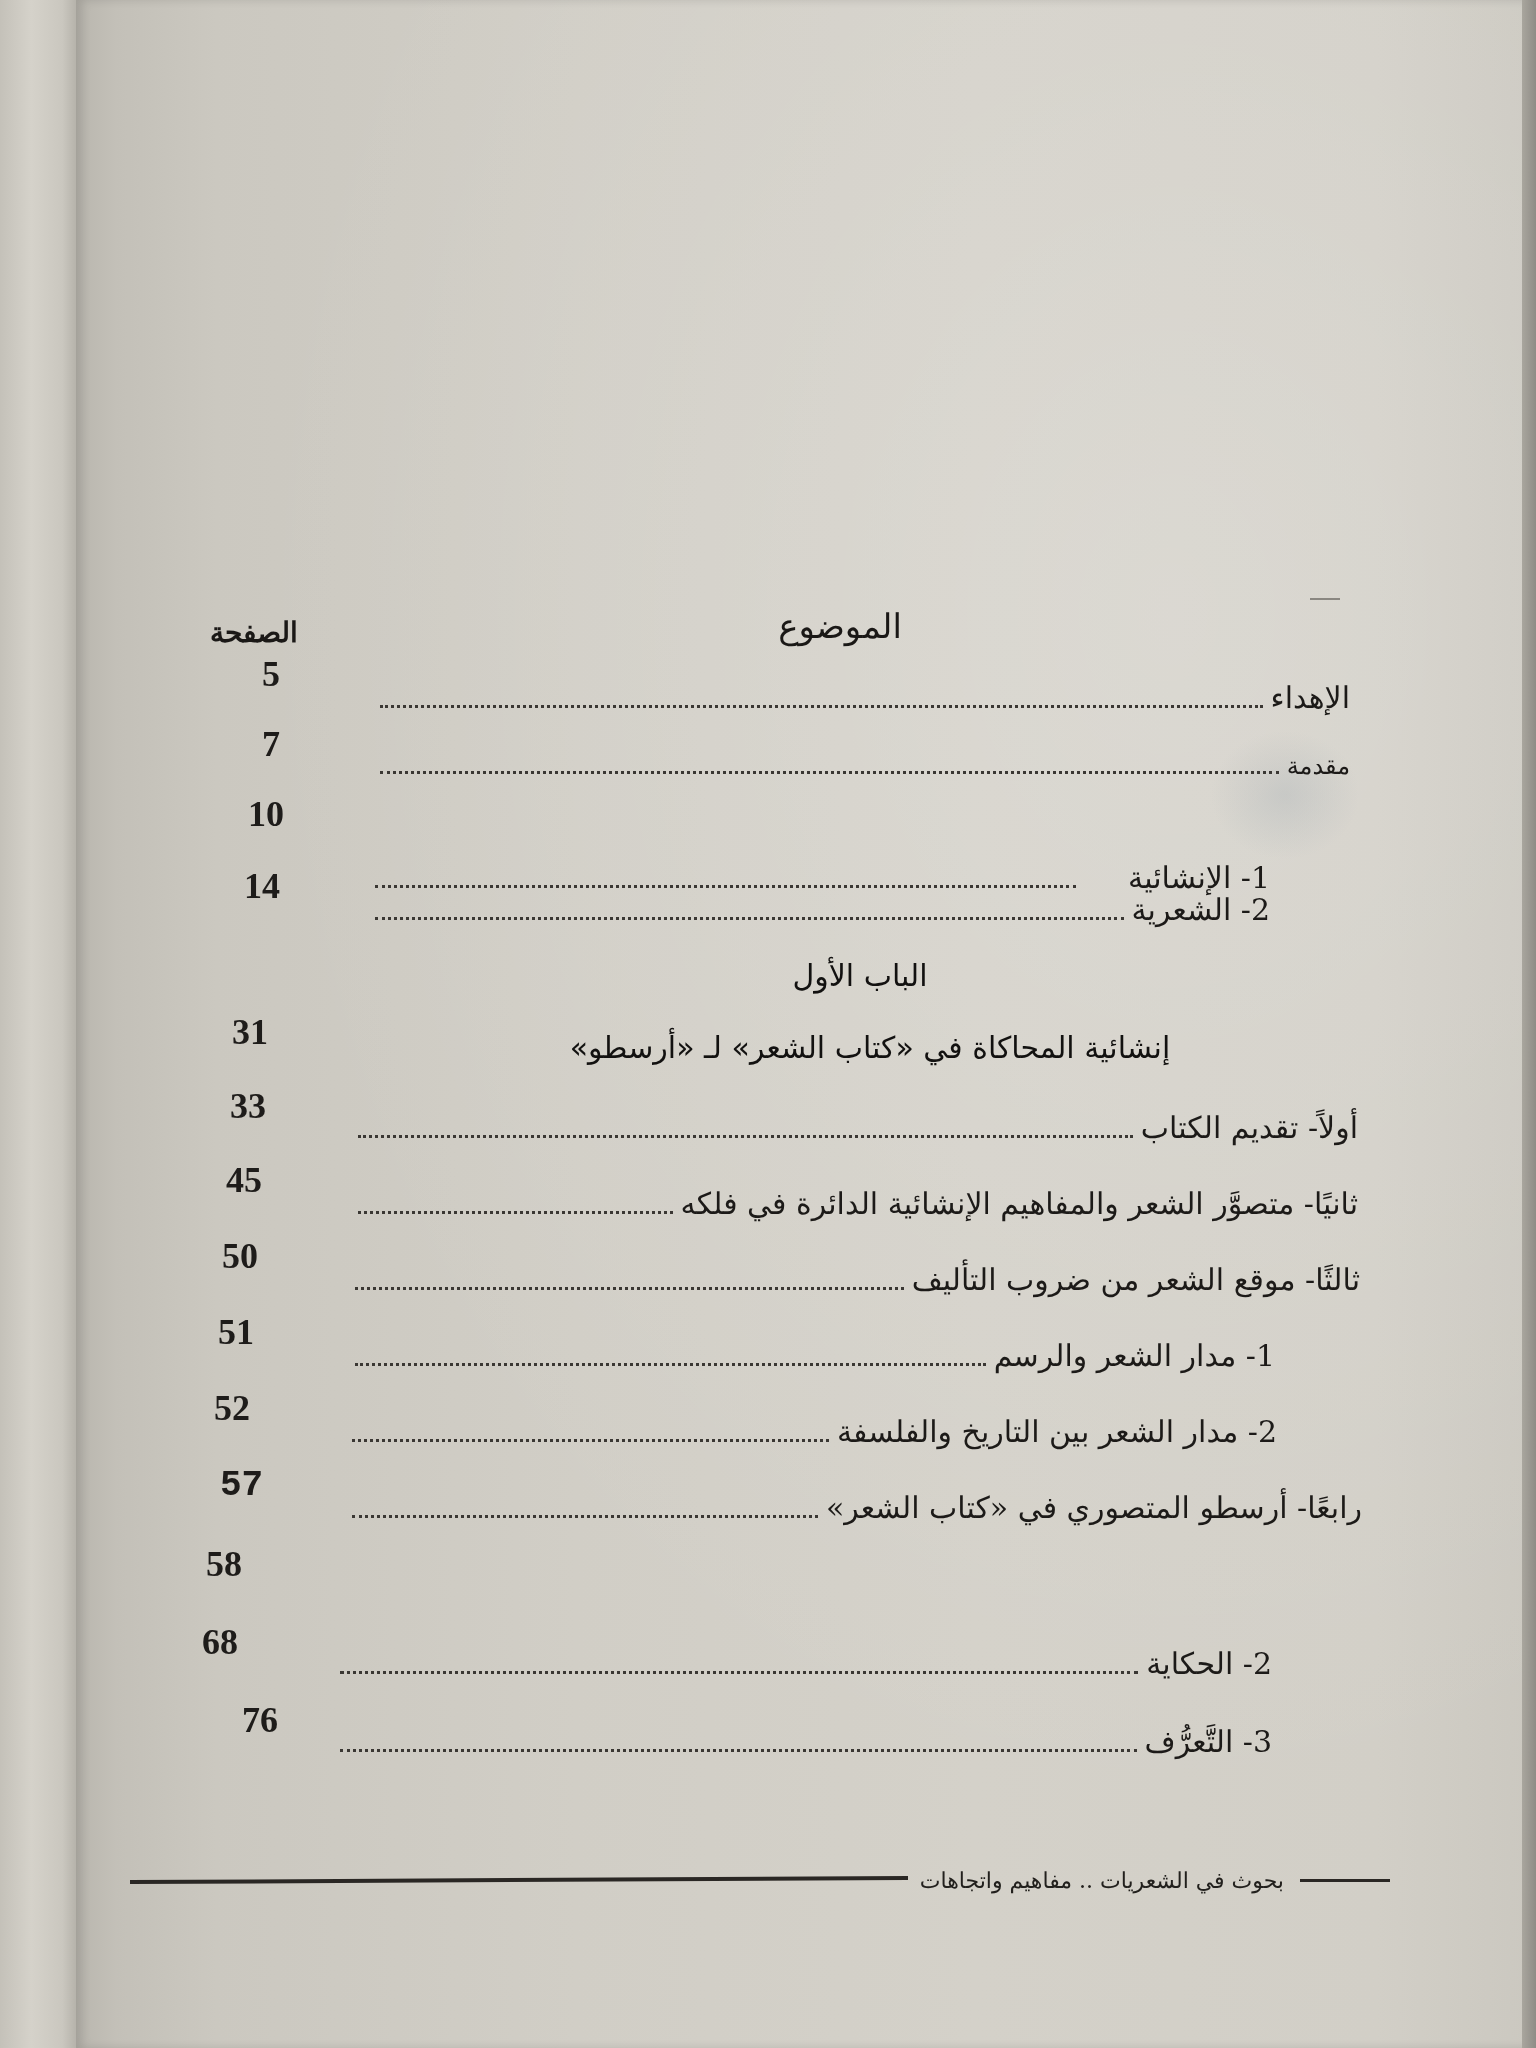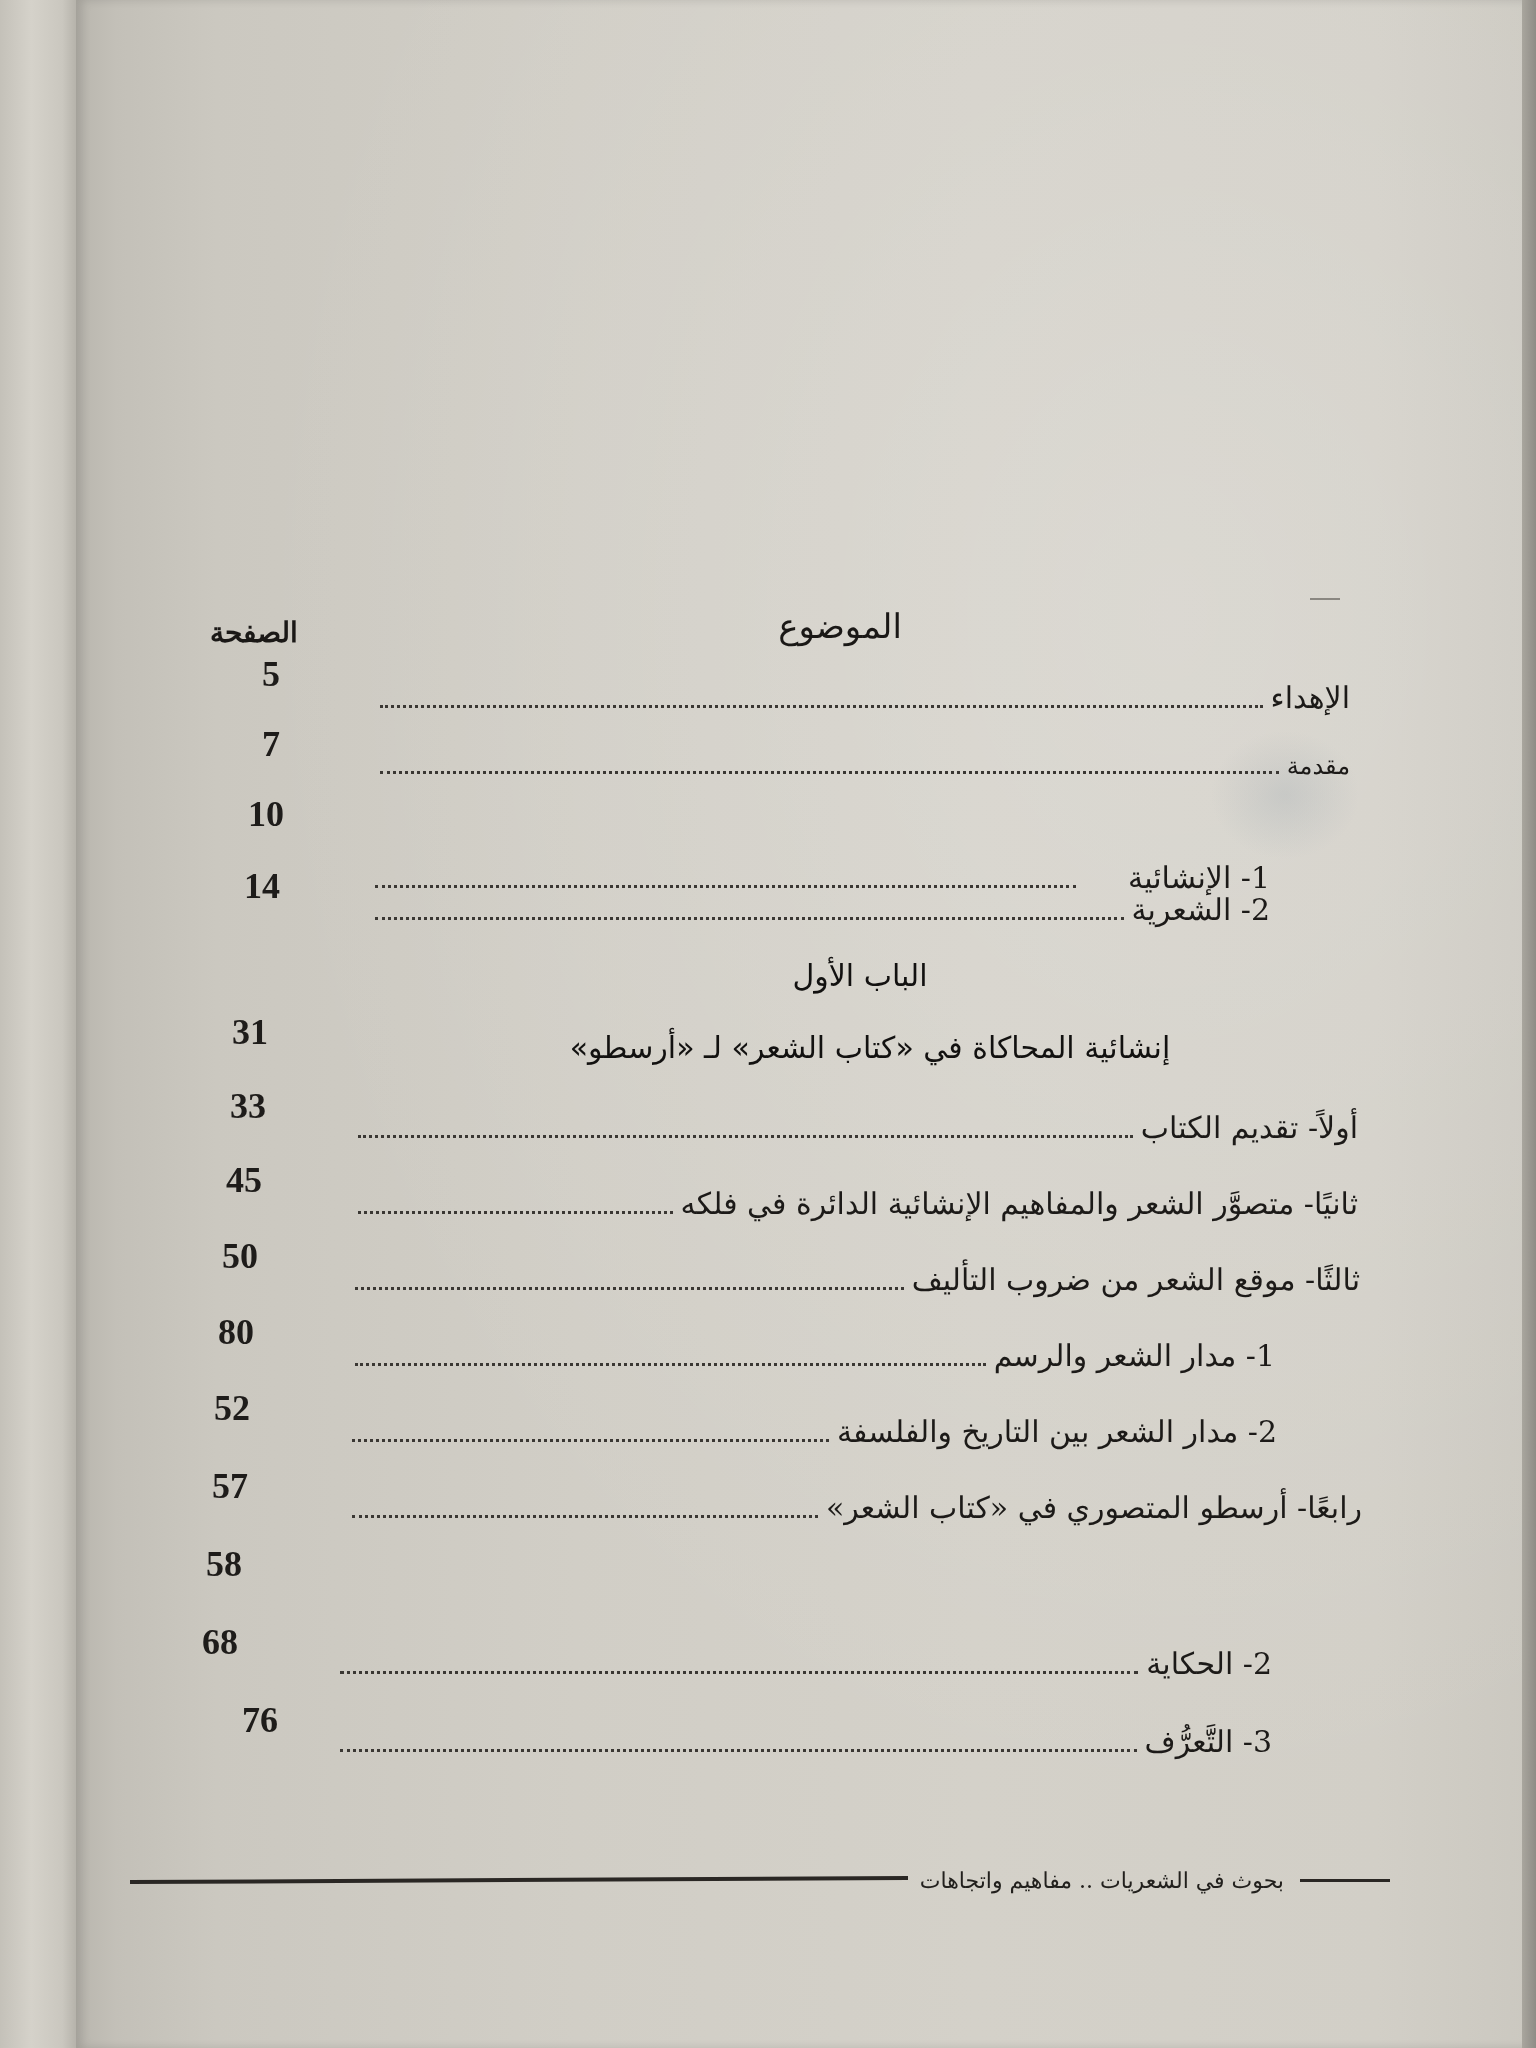--- a/index.html
+++ b/index.html
@@ -204,33 +204,33 @@
       <span class="entry-text">ثانيًا- متصوَّر الشعر والمفاهيم الإنشائية الدائرة في فلكه</span>
       <span class="dots"></span>
     </div>
 
     <div class="page-num" style="left:222px; top:1236px;">50</div>
     <div class="entry" style="left:355px; top:1262px; width:1005px;">
       <span class="entry-text">ثالثًا- موقع الشعر من ضروب التأليف</span>
       <span class="dots"></span>
     </div>
 
-    <div class="page-num" style="left:218px; top:1312px;">80</div>
+    <div class="page-num" style="left:218px; top:1312px;">51</div>
     <div class="entry" style="left:355px; top:1338px; width:920px;">
       <span class="entry-text">1- مدار الشعر والرسم</span>
       <span class="dots"></span>
     </div>
 
     <div class="page-num" style="left:214px; top:1388px;">52</div>
     <div class="entry" style="left:352px; top:1414px; width:925px;">
       <span class="entry-text">2- مدار الشعر بين التاريخ والفلسفة</span>
       <span class="dots"></span>
     </div>
 
-    <div class="page-num" style="left:212px; top:1466px;">57</div>
+    <div class="page-num" style="left:220px; top:1466px;font-family:Liberation Mono, monospace;">57</div>
     <div class="entry" style="left:352px; top:1490px; width:1010px;">
       <span class="entry-text">رابعًا- أرسطو المتصوري في «كتاب الشعر»</span>
       <span class="dots"></span>
     </div>
 
     <div class="page-num" style="left:206px; top:1544px;">58</div>
 
     <div class="page-num" style="left:202px; top:1622px;">68</div>
     <div class="entry" style="left:340px; top:1646px; width:932px;">
       <span class="entry-text">2- الحكاية</span>

